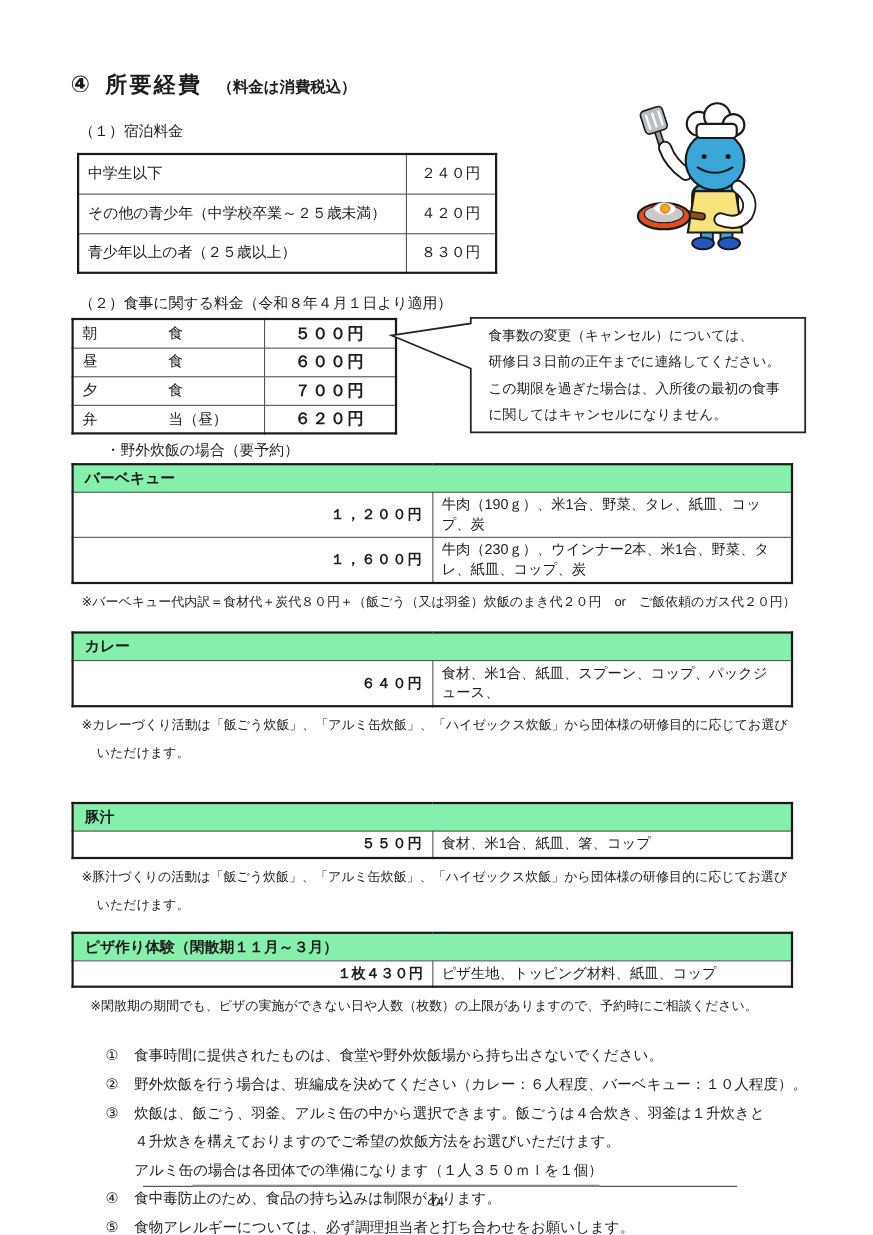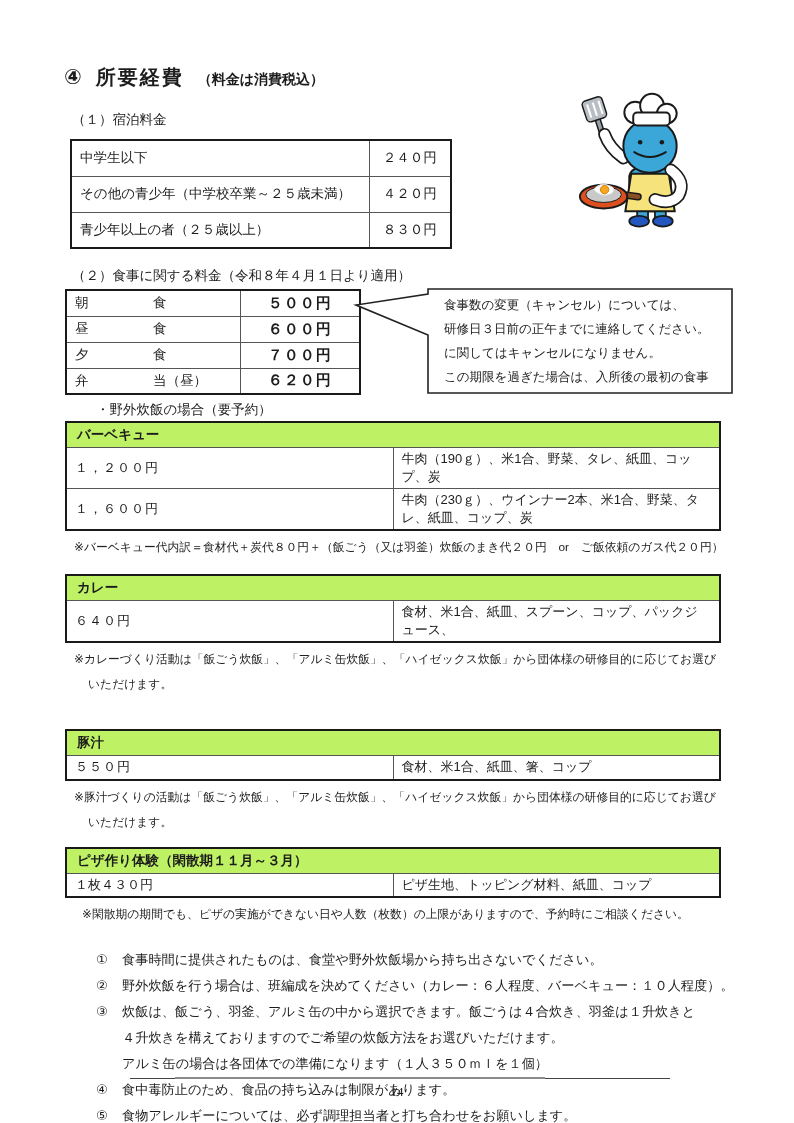--- a/index.html
+++ b/index.html
@@ -13,42 +13,42 @@
   
   .title-row { padding:64px 0 0 64px; display:flex; align-items:baseline; gap:14px; }
   .title-badge { font-size:21px; font-weight:bold; }
   .title-main { font-size:20px; font-weight:bold; letter-spacing:2px; }
   .title-suffix { font-size:14px; font-weight:bold; }
   .sub-heading { margin:20px 0 0 72px; font-size:13.5px; }
   
   table { border-collapse:collapse; table-layout:fixed; }
   .tbl { border:2px solid #1a1a1a; }
   .tbl td, .tbl th { border:1px solid #555; font-size:13.5px; font-weight:normal; padding:2px 8px; vertical-align:middle; }
-  .tbl th.gray-hd { background:#bef264; text-align:left; font-weight:bold; padding:3px 10px; height:25px; }
+  .tbl th.gray-hd { background:#86efac; text-align:left; font-weight:bold; padding:3px 10px; height:25px; }
   
   .t-lodging { margin:10px 0 0 70px; width:382px; }
   .t-lodging td { height:36px; }
   .t-lodging .prc { width:82px; text-align:center; padding:2px 12px; }
   
   .meals-zone { position:relative; margin-top:22px; height:150px; }
   .t-meals { position:absolute; left:65px; top:18px; width:296px; }
   .t-meals td { height:26px; }
   .t-meals .prc { width:120px; text-align:center; font-weight:bold; font-size:15px; letter-spacing:1px; }
   .meal-split { display:flex; }
   .meal-split .a { width:78px; }
   .meals-head { position:absolute; left:72px; top:-4px; font-size:13.5px; }
   .outdoor-label { position:absolute; left:72px; top:130px; font-size:13.5px;margin-left:24px; }
   
   .callout { position:absolute; left:350px; top:12px; width:385px; height:118px; }
   .callout svg { position:absolute; left:0; top:0; }
   .callout-text { position:absolute; left:94px; top:10px; width:282px; font-size:12.5px; line-height:24px; }
   
   .t-wide { margin-left:65px; width:656px; }
   .t-wide td { height:24px; font-size:13px; }
-  .t-wide .prc { width:112px; text-align:left; letter-spacing:1px; }
+  .t-wide .prc { width:112px; text-align:right; letter-spacing:1px;font-weight:bold; }
   .t-pizza .prc { width:122px; letter-spacing:0; }
   .note { margin:9px 0 0 74px; font-size:11.8px; color:#222; }
   .note-indent { margin:9px 0 0 82px; }
   .note .cont { display:block; margin:9px 0 0 14px; }
   
   .num-list { margin:24px 0 0 96px; }
   .note-row { display:flex; font-size:13.2px; line-height:26px; }
   .note-num { width:26px; flex:0 0 26px; }
   
   .footer-line { position:absolute; left:130px; top:1078px; width:540px; border-top:1px solid #444; }
@@ -175,22 +175,22 @@
       </tbody>
     </table>
 
     <div class="callout">
       <svg width="385" height="118" viewBox="0 0 385 118">
         <polygon points="78,6 382,6 382,110 78,110 78,52 6,22 78,11" fill="#ffffff" stroke="#222222" stroke-width="1.6"></polygon>
       </svg>
       <div class="callout-text">
         <div>食事数の変更（キャンセル）については、</div>
         <div>研修日３日前の正午までに連絡してください。</div>
+        <div>この期限を過ぎた場合は、入所後の最初の食事</div>
         <div>に関してはキャンセルになりません。</div>
-        <div>この期限を過ぎた場合は、入所後の最初の食事</div>
       </div>
     </div>
 
     <div class="outdoor-label">・野外炊飯の場合（要予約）</div>
   </div>
 
   <table class="tbl t-wide">
     <tbody>
       <tr>
         <th class="gray-hd" colspan="2">バーベキュー</th>

